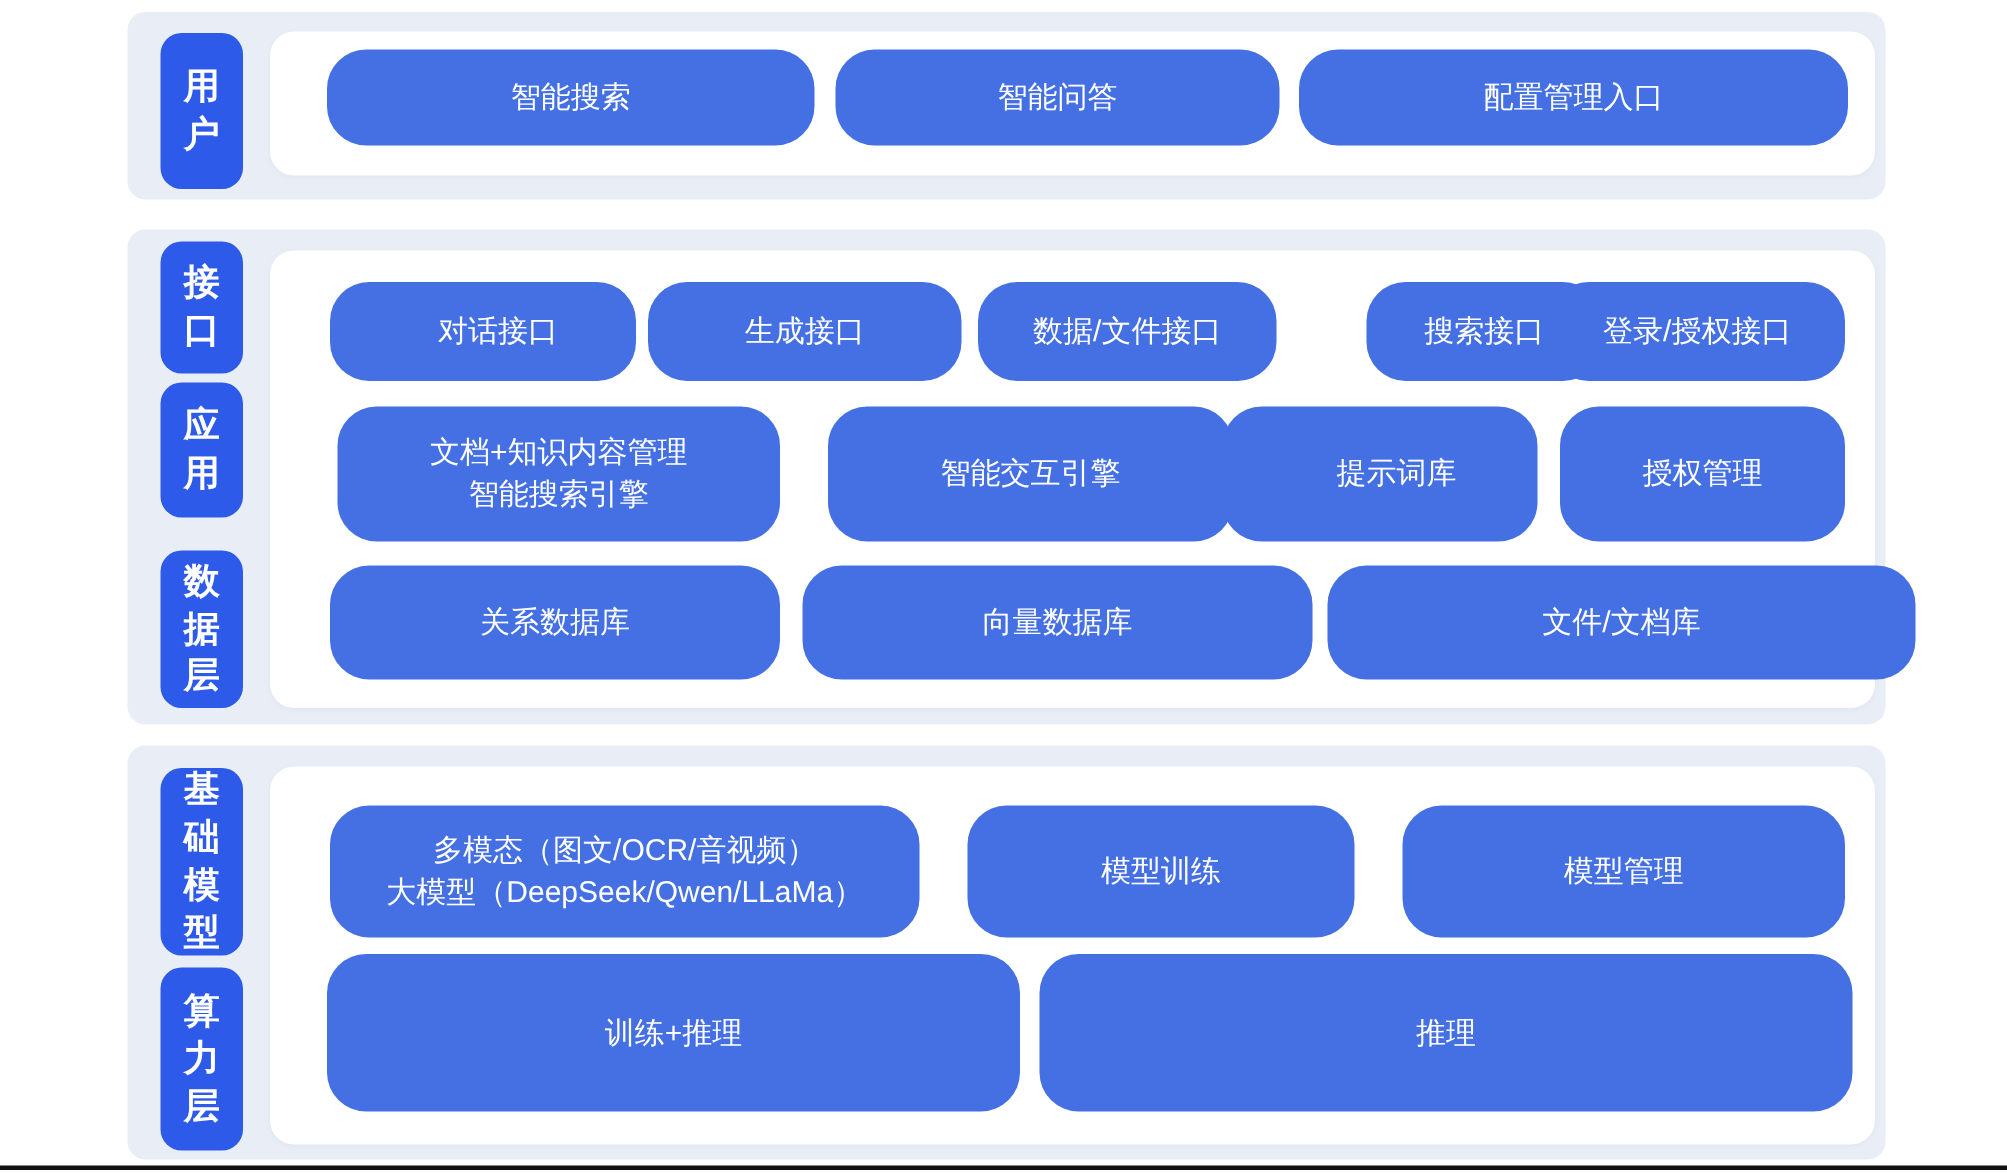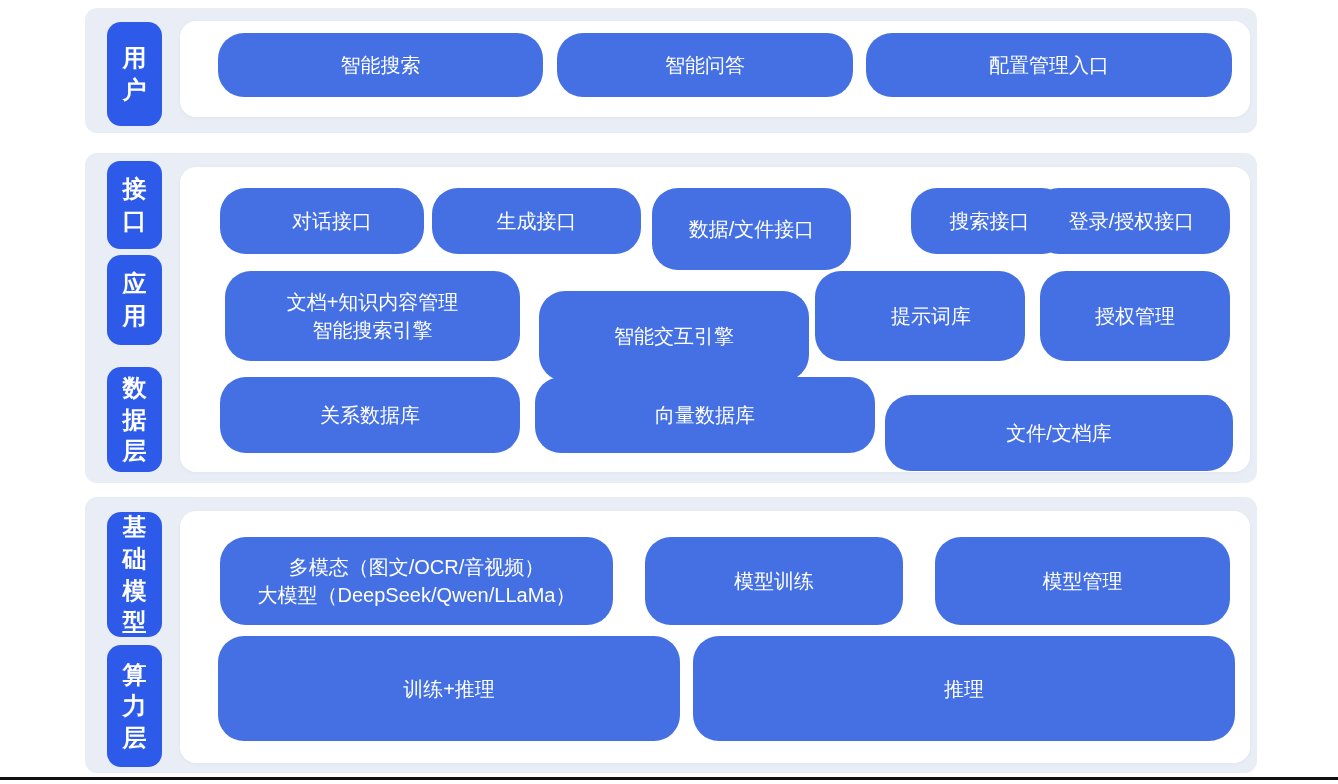--- a/index.html
+++ b/index.html
@@ -64,39 +64,39 @@
 
   <div class="band" style="left:85px; top:8px; width:1172px; height:125px;"></div>
   <div class="panel" style="left:180px; top:21px; width:1070px; height:96px;"></div>
   <div class="pill" style="left:107px; top:22px; width:55px; height:104px;">用户</div>
   <div class="box" style="left:218px; top:33px; width:325px; height:64px;">智能搜索</div>
   <div class="box" style="left:557px; top:33px; width:296px; height:64px;">智能问答</div>
   <div class="box" style="left:866px; top:33px; width:366px; height:64px;">配置管理入口</div>
 
   <div class="band" style="left:85px; top:153px; width:1172px; height:330px;"></div>
   <div class="panel" style="left:180px; top:167px; width:1070px; height:305px;"></div>
-  <div class="pill" style="left:107px; top:161px; width:55px; height:88px;border-radius:13px;">接口</div>
+  <div class="pill" style="left:107px; top:161px; width:55px; height:88px;">接口</div>
   <div class="pill" style="left:107px; top:255px; width:55px; height:90px;">应用</div>
   <div class="pill" style="left:107px; top:367px; width:55px; height:105px;">数据层</div>
 
   <div class="box" style="left:220px; top:188px; width:204px; height:66px;padding-left:30px;">对话接口</div>
   <div class="box" style="left:432px; top:188px; width:209px; height:66px;">生成接口</div>
-  <div class="box" style="left:652px; top:188px; width:199px; height:82px;">数据/文件接口</div>
+  <div class="box" style="left:652px; top:188px; width:199px; height:66px;">数据/文件接口</div>
   <div class="box" style="left:868px; top:188px; width:157px; height:66px;margin-left:43px;">搜索接口</div>
   <div class="box" style="left:1033px; top:188px; width:197px; height:66px;">登录/授权接口</div>
 
   <div class="box" style="left:225px; top:271px; width:295px; height:90px;">文档+知识内容管理
 智能搜索引擎</div>
-  <div class="box" style="left:539px; top:271px; width:270px; height:90px;margin-top:20px;">智能交互引擎</div>
+  <div class="box" style="left:552px; top:271px; width:270px; height:90px;">智能交互引擎</div>
   <div class="box" style="left:815px; top:271px; width:210px; height:90px;padding-left:32px;">提示词库</div>
   <div class="box" style="left:1040px; top:271px; width:190px; height:90px;">授权管理</div>
 
   <div class="box" style="left:220px; top:377px; width:300px; height:76px;">关系数据库</div>
   <div class="box" style="left:535px; top:377px; width:340px; height:76px;">向量数据库</div>
-  <div class="box" style="left:885px; top:377px; width:348px; height:76px;margin-top:18px;">文件/文档库</div>
+  <div class="box" style="left:885px; top:377px; width:392px; height:76px;">文件/文档库</div>
 
   <div class="band" style="left:85px; top:497px; width:1172px; height:276px;"></div>
   <div class="panel" style="left:180px; top:511px; width:1070px; height:252px;"></div>
   <div class="pill" style="left:107px; top:512px; width:55px; height:125px;">基础模型</div>
   <div class="pill" style="left:107px; top:645px; width:55px; height:122px;">算力层</div>
 
   <div class="box" style="left:220px; top:537px; width:393px; height:88px;">多模态（图文/OCR/音视频）
 大模型（DeepSeek/Qwen/LLaMa）</div>
   <div class="box" style="left:645px; top:537px; width:258px; height:88px;">模型训练</div>
   <div class="box" style="left:935px; top:537px; width:295px; height:88px;">模型管理</div>

